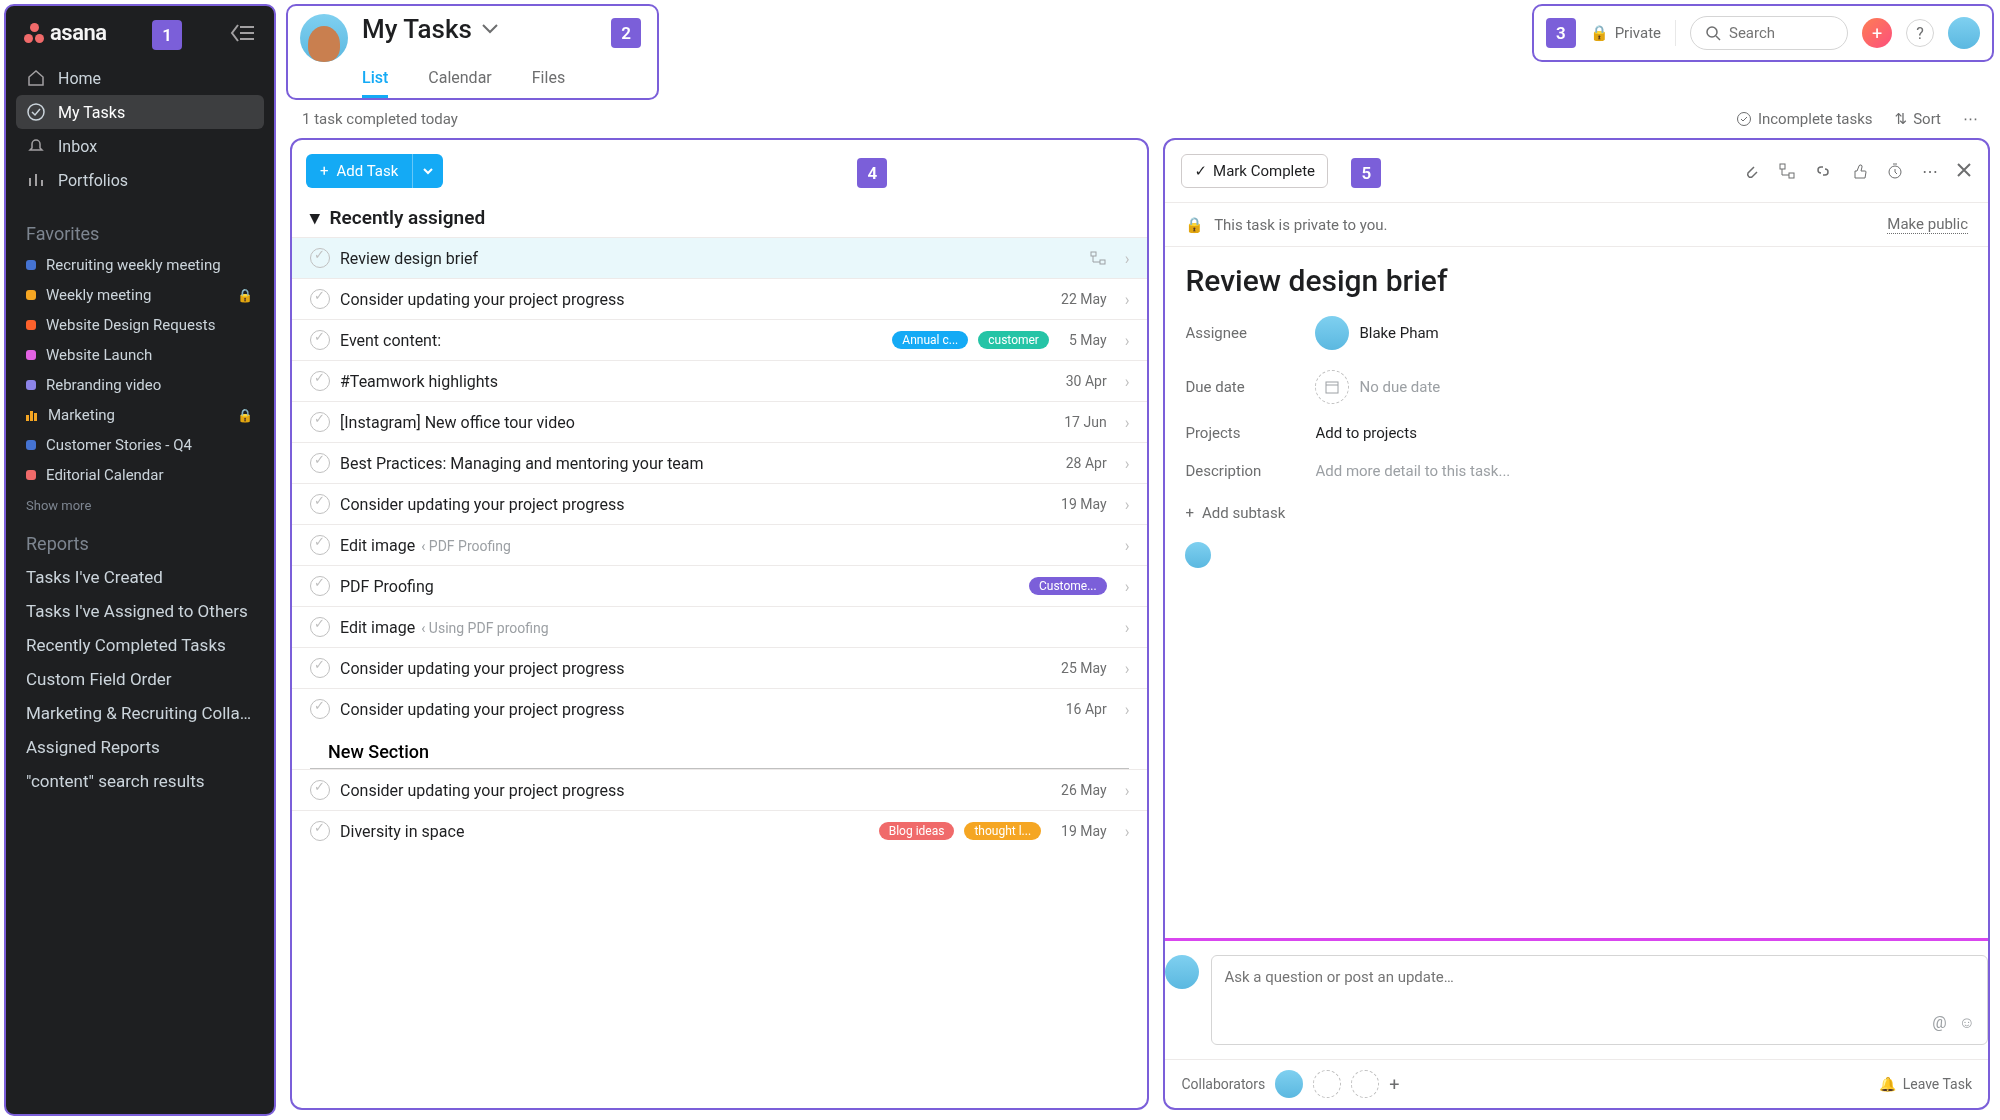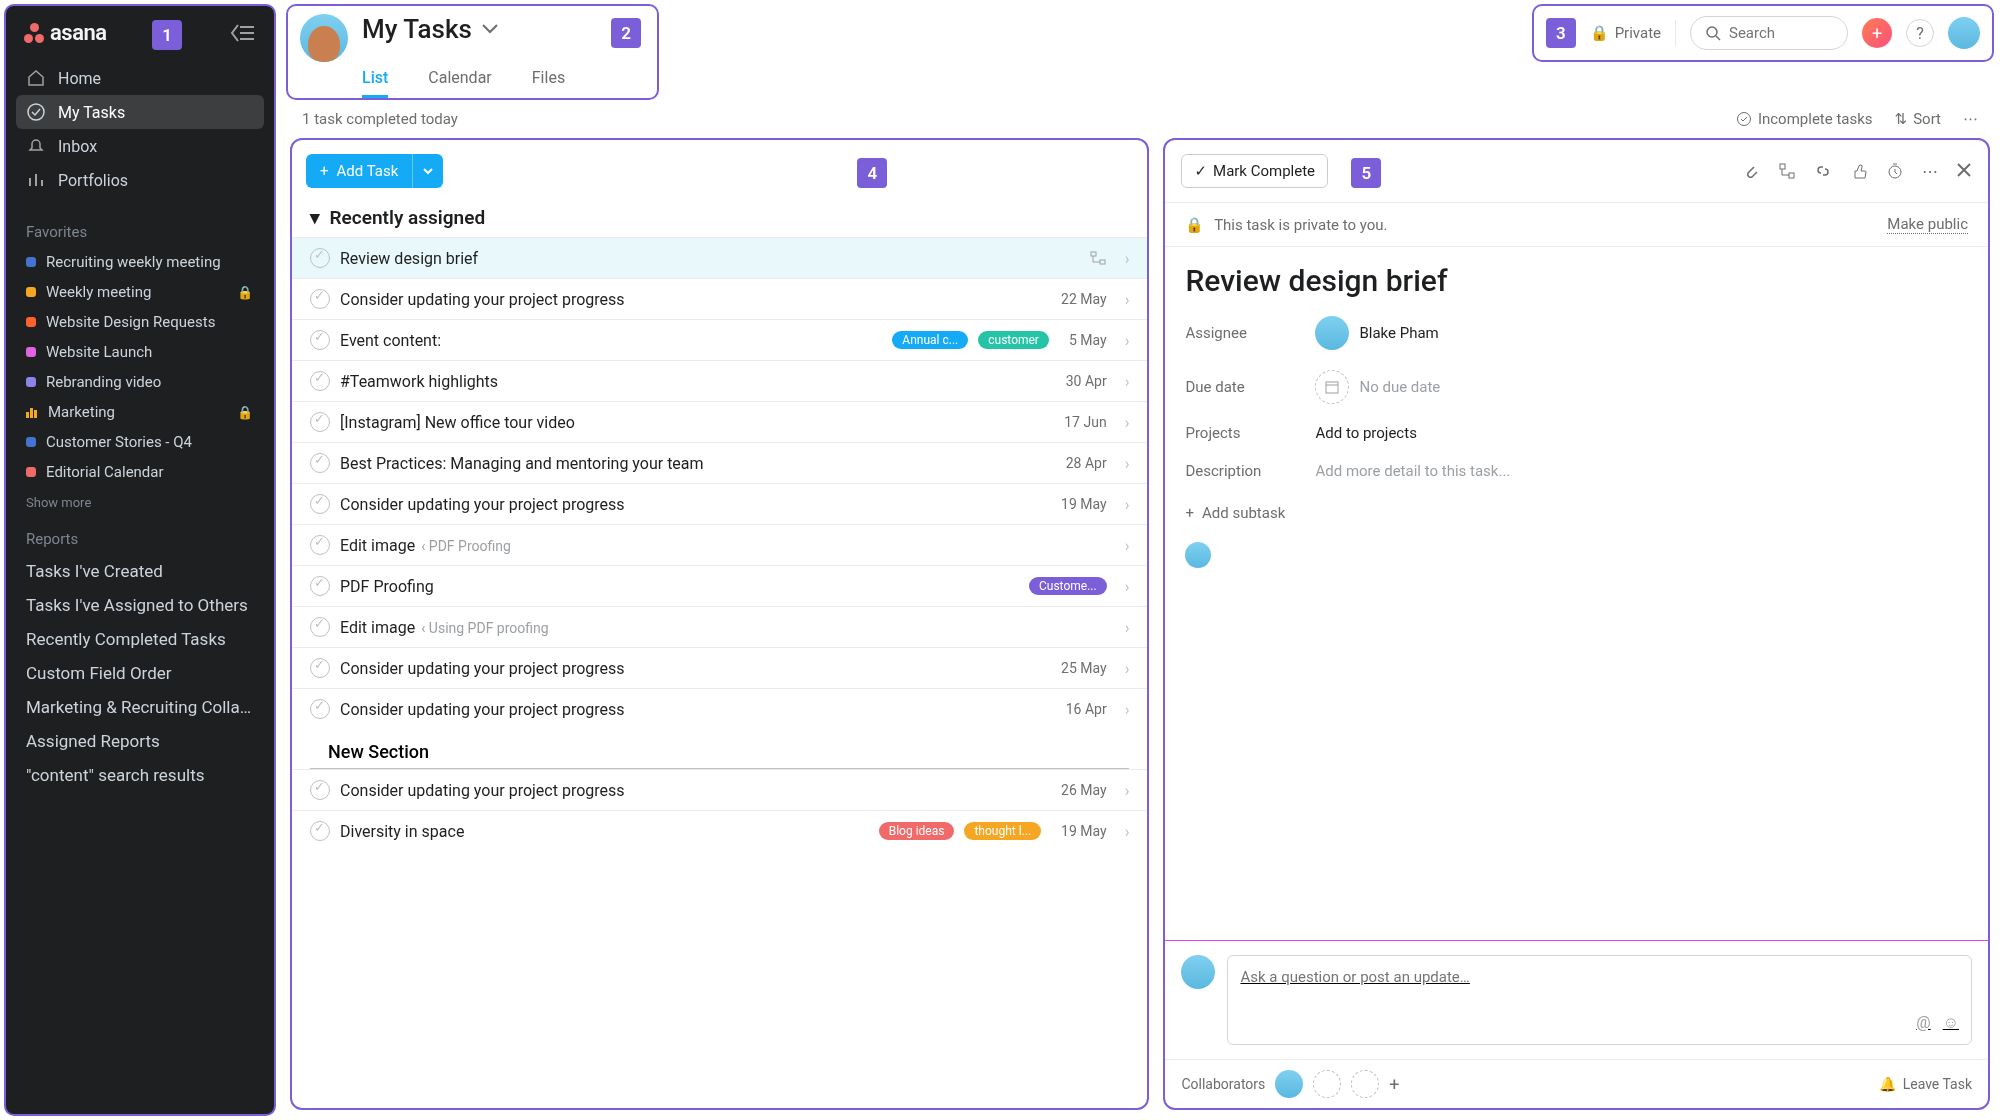--- a/index.html
+++ b/index.html
@@ -11,21 +11,21 @@
 .logo-wrap { display: flex; align-items: center; gap: 6px; }
 .logo-dots { display: flex; gap: 2px; }
 .dot { width: 9px; height: 9px; border-radius: 50%; }
 .dot.r { background: #f06a6a; }
 .logo-text { color: #f5f5f5; font-weight: 600; font-size: 22px; letter-spacing: -0.5px; }
 .collapse-btn { color: #a2a0a2; font-size: 24px; cursor: pointer; }
 .nav-list { padding: 6px 10px 14px; }
 .nav-item { display: flex; align-items: center; gap: 12px; padding: 7px 10px; border-radius: 6px; cursor: pointer; font-size: 16px; color: #cbd4db; }
 .nav-item.active { background: #3d3e40; color: #fff; }
 .nav-icon { width: 20px; height: 20px; display: flex; align-items: center; justify-content: center; }
-.section-label { color: #7d8590; font-size: 15px; padding: 12px 20px 6px; }
+.section-label { color: #7d8590; font-size: 18px; padding: 12px 20px 6px; }
 .fav-list, .report-list { padding: 0 10px; }
 .fav-item { display: flex; align-items: center; gap: 10px; padding: 6px 10px; font-size: 15px; cursor: pointer; color: #cbd4db; position: relative; text-align: center; }
 .fav-dot { width: 10px; height: 10px; border-radius: 3px; flex-shrink: 0; }
 .fav-bars { width: 12px; height: 12px; display: flex; align-items: flex-end; gap: 1px; }
 .bar { width: 3px; background: #f5a623; }
 .lock-mini { margin-left: auto; color: #6d6e6f; font-size: 13px; }
 .show-more { color: #7d8590; font-size: 13px; padding: 8px 20px; cursor: pointer; }
 .report-item { padding: 7px 10px; font-size: 17px; cursor: pointer; color: #cbd4db; white-space: nowrap; overflow: hidden; text-overflow: ellipsis; }
 
 
@@ -88,21 +88,21 @@
 .make-public { margin-left:auto; color:#6d6e6f; border-bottom:1px dotted #6d6e6f; cursor:pointer; }
 .detail-title { font-size:30px; font-weight:500; padding:16px 20px 8px; color:#1e1f21; }
 .field-row { display:flex; align-items:center; padding:10px 20px; font-size:15px; }
 .field-label { width:130px; color:#6d6e6f; }
 .field-value { display:flex; align-items:center; gap:10px; color:#1e1f21; }
 .placeholder { color:#9ca0a4; }
 .date-circle { width:34px; height:34px; border:1.5px dashed #c0c0c0; border-radius:50%; display:flex; align-items:center; justify-content:center; color:#9ca0a4; }
 .avatar-xs { width:34px; height:34px; border-radius:50%; background:linear-gradient(#7fd0f0,#5bb8e0); }
 .add-subtask { padding:14px 20px; color:#6d6e6f; font-size:15px; cursor:pointer; display:flex; align-items:center; gap:8px; }
 
-.comment-box { border-top:1px solid #d946ef; margin-top:auto; padding:14px 16px; display:flex; gap:12px;text-decoration:underline; }
+.comment-box { border-top:3px solid #d946ef; margin-top:auto; padding:14px 0; display:flex; gap:12px; }
 .comment-input { flex:1; border:1px solid #d5d5d5; border-radius:6px; padding:12px; min-height:90px; display:flex; flex-direction:column; }
 .comment-input input { border:none; outline:none; font-size:15px; color:#6d6e6f; }
 .comment-icons { margin-top:auto; margin-left:auto; display:flex; gap:12px; color:#9ca0a4; }
 .footer-row { display:flex; align-items:center; padding:10px 16px; border-top:1px solid #edeae9; font-size:14px; color:#6d6e6f; gap:10px; }
 .collab-circle { width:28px; height:28px; border-radius:50%; border:1.5px dashed #c0c0c0; }
 .leave-task { margin-left:auto; display:flex; align-items:center; gap:6px; cursor:pointer; }
 
 svg { display:block; }
 </style>
 </head>

